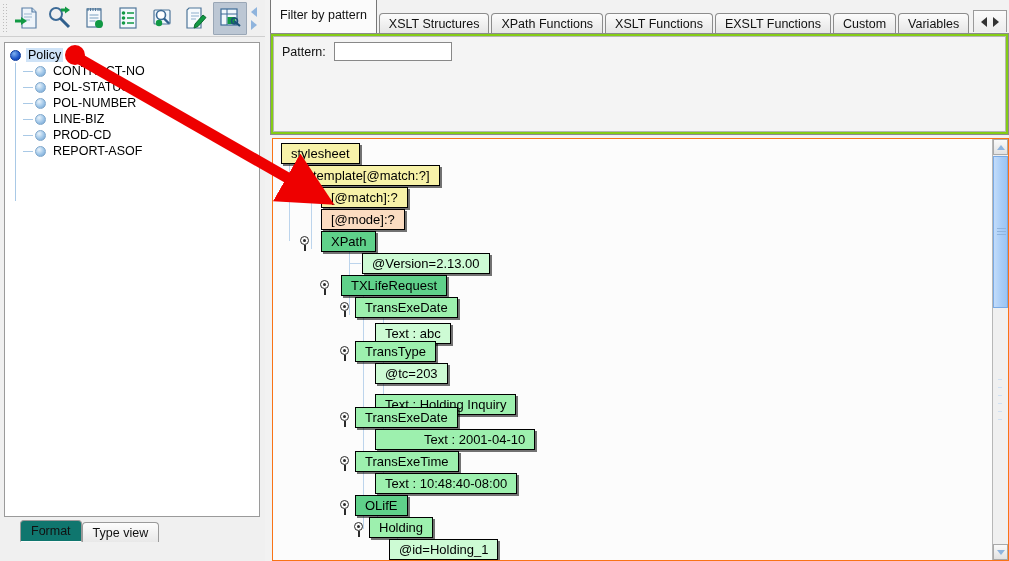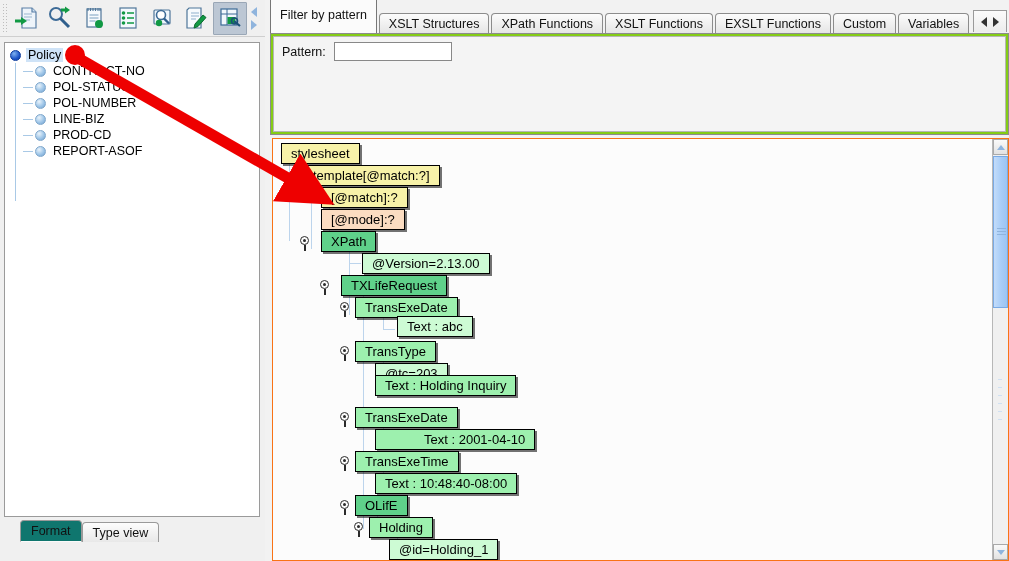--- a/index.html
+++ b/index.html
@@ -557,30 +557,30 @@
         </div>
       <div class="xnode green-l" style="left:51px;  top:114px;margin-left:38px;">
           <span>@Version=2.13.00</span>
         </div>
       <div class="xnode green-d" style="left:68px;  top:136px;">
           <span>TXLifeRequest</span>
         </div>
       <div class="xnode green-m" style="left:82px;  top:158px;">
           <span>TransExeDate</span>
         </div>
-      <div class="xnode green-l" style="left:102px; top:177px;margin-left:22px;">
+      <div class="xnode green-l" style="left:102px; top:184px;">
           <span>Text : abc</span>
         </div>
       <div class="xnode green-m" style="left:82px;  top:202px;">
           <span>TransType</span>
         </div>
       <div class="xnode green-l" style="left:102px; top:224px;">
           <span>@tc=203</span>
         </div>
-      <div class="xnode green-m" style="left:102px; top:236px;">
+      <div class="xnode green-m" style="left:102px; top:255px;">
           <span>Text : Holding Inquiry</span>
         </div>
       <div class="xnode green-m" style="left:82px;  top:268px;">
           <span>TransExeDate</span>
         </div>
       <div class="xnode green-m" style="left:102px; top:290px;padding-left:48px;">
           <span>Text : 2001-04-10</span>
         </div>
       <div class="xnode green-m" style="left:82px;  top:312px;">
           <span>TransExeTime</span>

